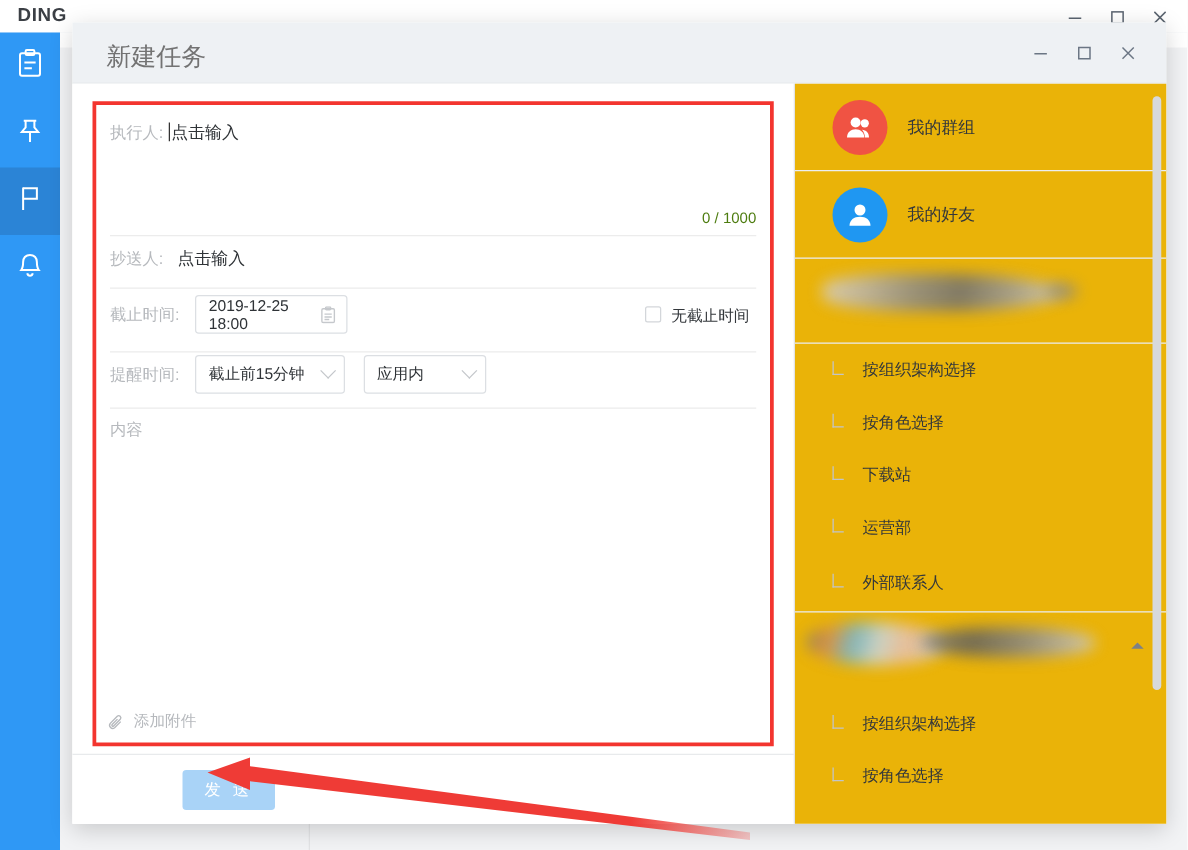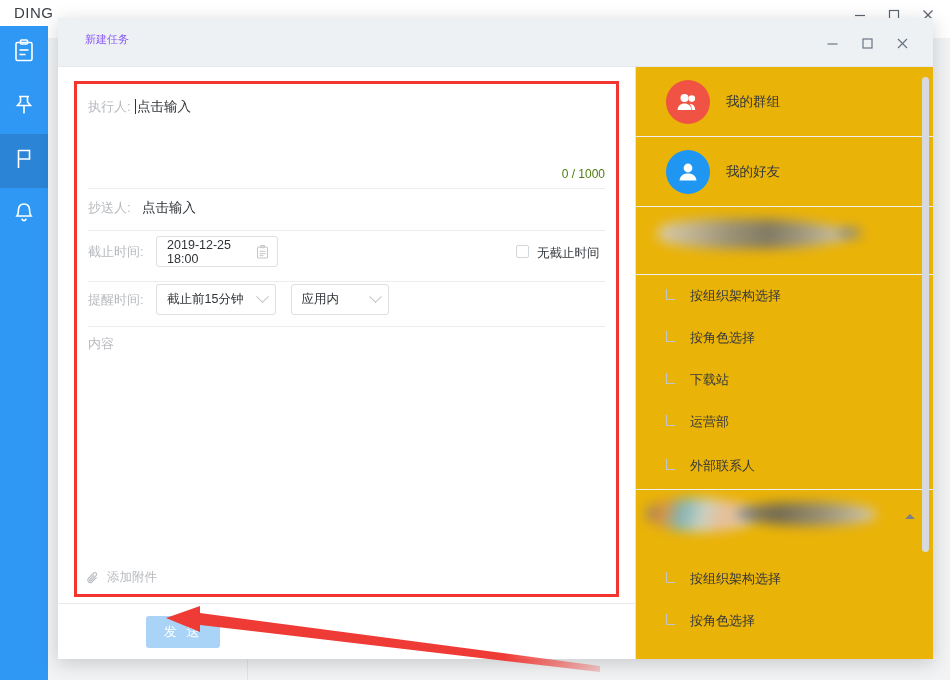--- a/index.html
+++ b/index.html
@@ -12,21 +12,21 @@
 
   
   #app-root { position: relative; width: 950px; height: 680px; background: #f2f3f5; }
 
   .app-titlebar {
     position: absolute; left: 0; top: 0; width: 950px; height: 26px;
     background: #ffffff;
   }
   .app-title {
     position: absolute; left: 14px; top: 4px;
-    font-size: 15px; color: #3b3f45; letter-spacing: .5px;
+    font-size: 15px; color: #3b3f45; letter-spacing: .5px; font-weight: bold;
   }
   .app-winbtns {
     position: absolute; right: 6px; top: 0; height: 26px;
     display: flex; align-items: center; gap: 22px; padding-right: 10px;
   }
   .app-winbtns .wb { width: 12px; height: 12px; position: relative; cursor: default; }
 
   .app-sidebar {
     position: absolute; left: 0; top: 26px; width: 48px; height: 654px;
     background: #2f98f5;
@@ -54,21 +54,21 @@
     position: absolute; left: 58px; top: 18px; width: 875px; height: 641px;
     background: #ffffff;
     box-shadow: 0 4px 18px rgba(0,0,0,.18);
   }
   .dlg-titlebar {
     position: relative; height: 49px; background: #eef1f4;
     border-bottom: 1px solid #e6e9ec;
   }
   .dlg-title {
     position: absolute; left: 27px; top: 14px;
-    font-size: 11px; color: #8b5cf6;
+    font-size: 20px; color: #737373;
   }
   .dlg-winbtns {
     position: absolute; right: 10px; top: 0; height: 49px;
     display: flex; align-items: center; gap: 22px; padding-right: 14px;
   }
   .dlg-winbtns .wb { width: 13px; height: 13px; cursor: pointer; }
 
   .dlg-content { position: relative; height: 592px; background: #ffffff; }
 
   

